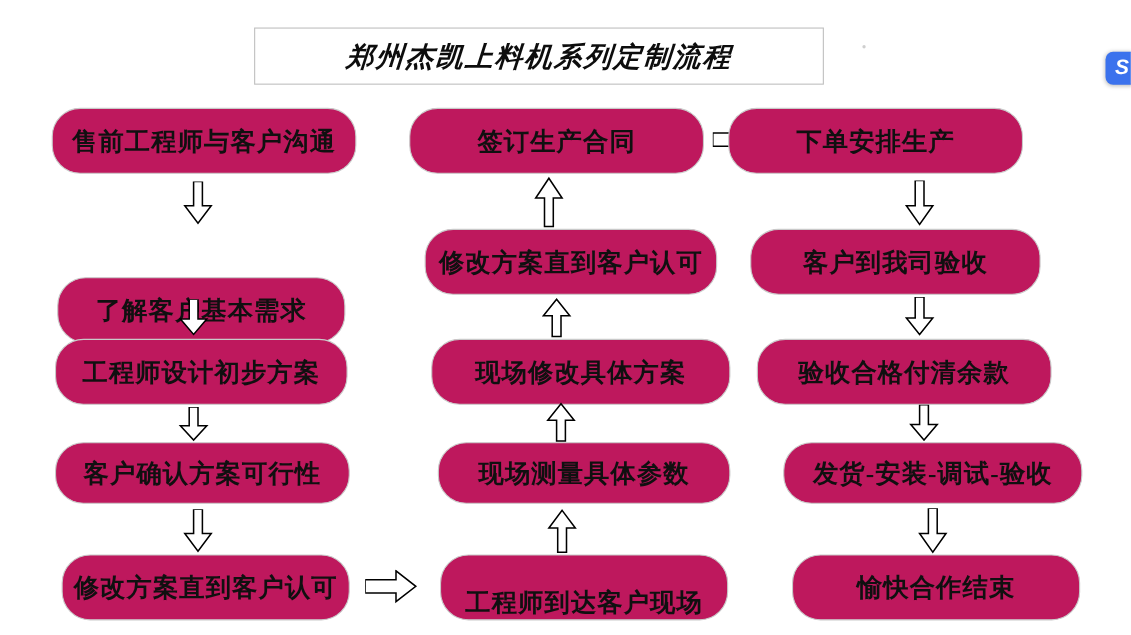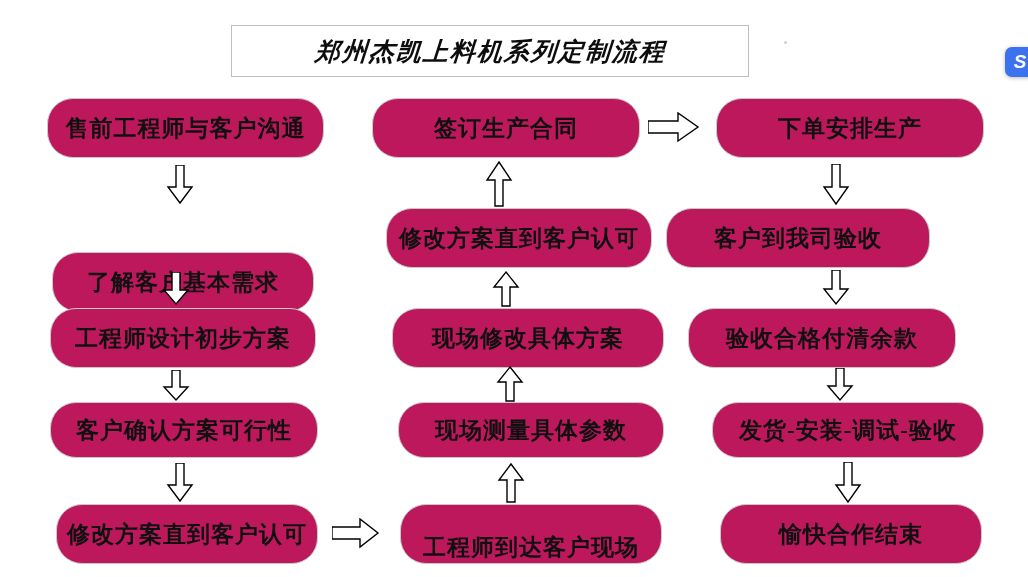--- a/index.html
+++ b/index.html
@@ -81,22 +81,22 @@
   .n-c1r3 { left: 50px; width: 266px; }
   .n-c1r4 { left: 50px; width: 268px; }
   .n-c1r5 { left: 56px; width: 262px; }
 
   .n-c2r1 { left: 372px; width: 268px; }
   .n-c2r2 { left: 386px; width: 266px; }
   .n-c2r3 { left: 392px; width: 272px; }
   .n-c2r4 { left: 398px; width: 266px; }
   .n-c2r5 { left: 400px; width: 262px; align-items: flex-end; }
 
-  .n-c3r1 { left: 716px; width: 268px; text-align: center; }
-  .n-c3r2 { left: 666px; width: 264px; }
+  .n-c3r1 { left: 662px; width: 268px; text-align: center; }
+  .n-c3r2 { left: 682px; width: 264px; }
   .n-c3r3 { left: 688px; width: 268px; }
   .n-c3r4 { left: 712px; width: 272px; }
   .n-c3r5 { left: 720px; width: 262px; }
 
   
   .arrow {
     position: absolute;
     overflow: visible;
   }
   .arrow svg { display: block; }

